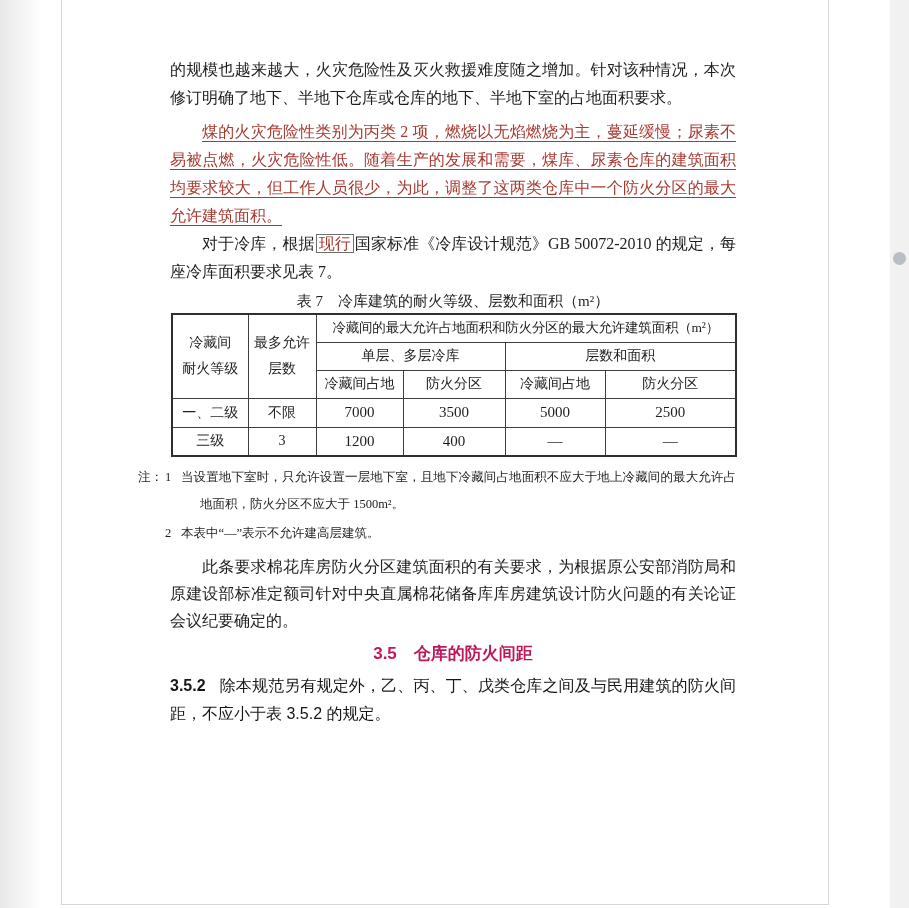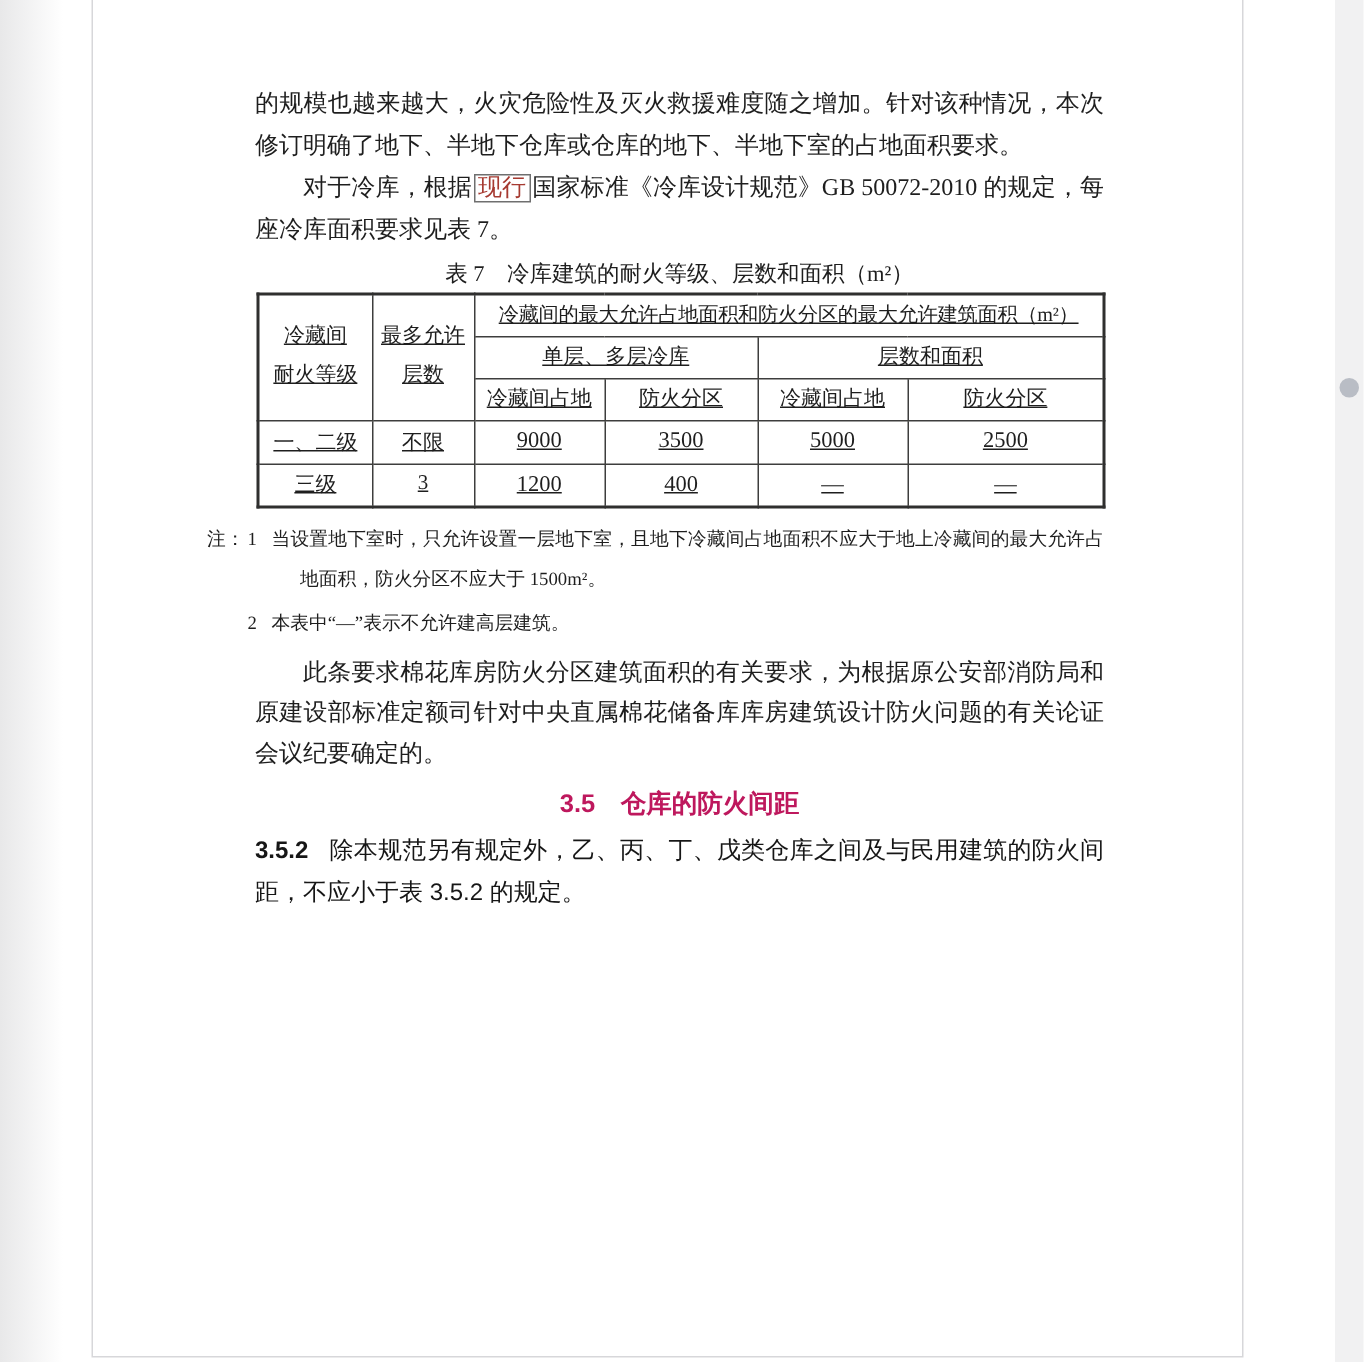--- a/index.html
+++ b/index.html
@@ -36,21 +36,20 @@
     margin-top: 4px; text-align: center; font-size: 15px; line-height: 22px;
   }
   table.t7 {
     border-collapse: collapse; table-layout: fixed; width: 566px;
     margin-left: 1px; margin-top: 1px;
     border: 2px solid #2f2f2e; font-size: 14px;
   }
   table.t7 td {
     border: 1px solid #3e3e3d; padding: 0; text-align: center; vertical-align: middle;
     overflow: hidden;
-    text-decoration: underline;
   }
   table.t7 tr.hrow { height: 28px; }
   table.t7 tr.drow { height: 29px; }
   td.headcell { border-bottom: 2px solid #2f2f2e; }
   td.num { font-size: 15px; }
   .two-line div { line-height: 26px; }
   .span-head { font-size: 13.5px; letter-spacing: -0.2px; }
 
   .notes { margin-left: -32px; margin-top: 7px; font-size: 12.5px; line-height: 27px; }
   .note-row { display: flex; }
@@ -86,20 +85,21 @@
 </head>
 <body>
 
 <div class="left-shade"></div>
 
 <div class="page">
   <div class="content">
 
     <p class="body">的规模也越来越大，火灾危险性及灭火救援难度随之增加。针对该种情况，本次修订明确了地下、半地下仓库或仓库的地下、半地下室的占地面积要求。</p>
 
+    <p class="body indent red-revision">煤的火灾危险性类别为丙类 2 项，燃烧以无焰燃烧为主，蔓延缓慢；尿素不易被点燃，火灾危险性低。随着生产的发展和需要，煤库、尿素仓库的建筑面积均要求较大，但工作人员很少，为此，调整了这两类仓库中一个防火分区的最大允许建筑面积。</p>
 
 
     <p class="body indent"><span>对于冷库，根据</span><span class="boxed-word">现行</span><span>国家标准《冷库设计规范》GB 50072-2010 的规定，每座冷库面积要求见表 7。</span></p>
 
     <div class="table-caption">表 7　冷库建筑的耐火等级、层数和面积（m²）</div>
 
     <table class="t7">
       <colgroup>
         <col style="width:76px">
           <col style="width:68px">
@@ -126,21 +126,21 @@
         </tr>
         <tr class="hrow">
           <td class="headcell">冷藏间占地</td>
           <td class="headcell">防火分区</td>
           <td class="headcell">冷藏间占地</td>
           <td class="headcell">防火分区</td>
         </tr>
         <tr class="drow">
           <td>一、二级</td>
           <td>不限</td>
-          <td class="num">9000</td>
+          <td class="num">7000</td>
           <td class="num">3500</td>
           <td class="num">5000</td>
           <td class="num">2500</td>
         </tr>
         <tr class="drow">
           <td>三级</td>
           <td>3</td>
           <td class="num">1200</td>
           <td class="num">400</td>
           <td class="num">—</td>

